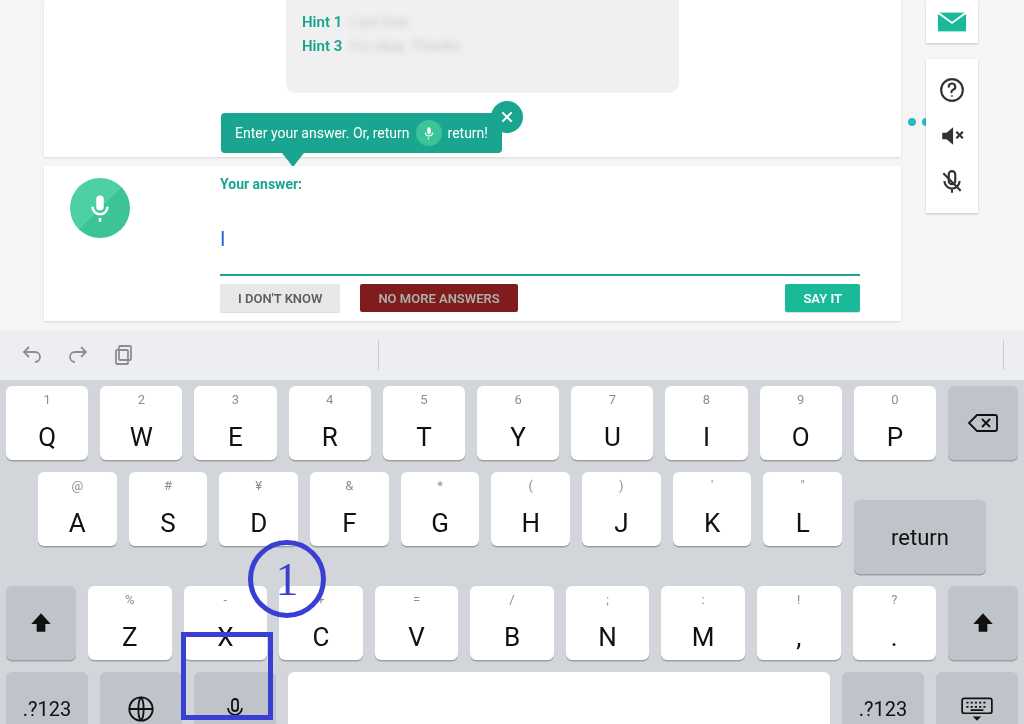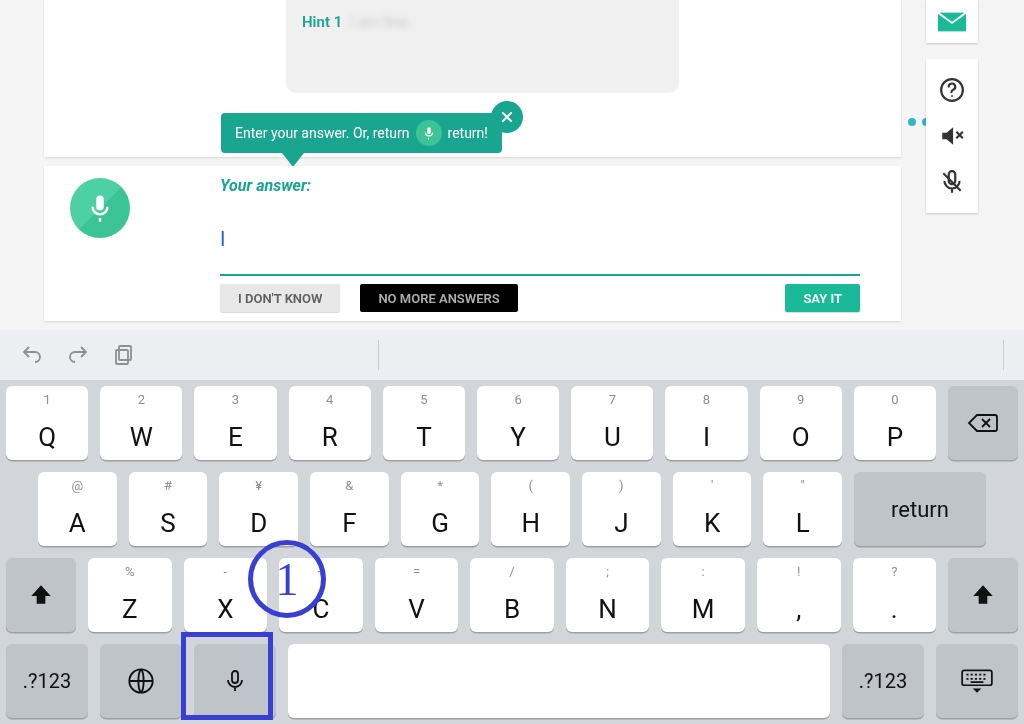--- a/index.html
+++ b/index.html
@@ -61,42 +61,42 @@
     position: absolute; right: 80px; top: 118px;
     display: flex; gap: 6px; align-items: center;
   }
   .typing-dots span {
     width: 8px; height: 8px; border-radius: 50%; background: #2fb8c8;
   }
   .typing-dots span.faded { opacity: .25; }
 
   .answer-label {
     position: absolute; left: 220px; top: 176px;
-    font-size: 16px; font-weight: 700; color: #1aa590; font-style: italic;
+    font-size: 14px; font-weight: 700; color: #1aa590;
   }
   .answer-input-wrap {
     position: absolute; left: 220px; top: 204px; width: 640px; height: 70px;
   }
   .answer-input {
     width: 100%; height: 100%; border: none; outline: none;
     font-size: 20px; color: #2a60d6; background: transparent;
   }
   .answer-underline {
     position: absolute; left: 220px; top: 274px; width: 640px; height: 2px;
     background: #1aa590;
   }
 
   .btn-row { position: absolute; left: 220px; top: 284px; width: 640px; height: 30px; }
   .btn {
     height: 28px; padding: 0 18px; font-size: 13px; font-weight: 600;
     border-radius: 2px; display: inline-flex; align-items: center; cursor: pointer;
     border: none;
   }
   .btn.grey1 { background: #e8e8e8; color: #5e5e5e; box-shadow: 0 1px 1px rgba(0,0,0,.15); margin-right: 16px; }
-  .btn.grey2 { background: #000000; color: #aeaeae; }
+  .btn.grey2 { background: #7f1d1d; color: #aeaeae; }
   .btn.green { background: #1ab998; color: #fff; float: right; box-shadow: 0 1px 1px rgba(0,0,0,.15); }
 
   
   .rt { position: absolute; left: 926px; top: 0; width: 52px; }
   .rt .box { width: 52px; background: #fff; box-shadow: 0 1px 2px rgba(0,0,0,.2); }
   .rt .mail { height: 43px; display:flex; align-items:center; justify-content:center; }
   .rt .mail svg { fill:#1ab998; width:30px; height:22px; }
   .rt .stack { margin-top:16px; padding:8px 0; }
   .rt .ic { height:46px; display:flex; align-items:center; justify-content:center; cursor:pointer; }
   .rt .ic svg { width:26px; height:26px; fill:none; stroke:#333; stroke-width:2; }
@@ -120,21 +120,21 @@
   .key {
     background:#fff; border-radius:6px; box-shadow:0 1.5px 0 rgba(0,0,0,.25);
     height:74px; flex:1; position:relative; display:flex; align-items:flex-end;
     justify-content:center; padding-bottom:8px; font-size:26px; color:#111;
     cursor:pointer; user-select:none;
   }
   .key .sec { position:absolute; top:6px; font-size:13px; color:#8e8e8e; }
   .key.func { background:#bfc3ca; }
   .key.bksp { flex:0 0 70px; align-items:center; padding:0; }
   .key.shift { flex:0 0 70px; align-items:center; padding:0; }
-  .key.ret { flex:0 0 132px; align-items:center; padding:0; font-size:22px; }
+  .key.ret { flex:0 0 132px; align-items:center; padding:0; font-size:22px;margin-top:28px; }
   .krow.r2 { padding:0 32px 0 32px; }
   .krow.r3 { }
   .krow.r4 { }
   .r4 .key { flex:0 0 82px; height:74px; align-items:center; padding:16px; font-size:20px; }
   .r4 .space { flex:1; background:#fff; }
 
   .mic-highlight {
     position:absolute; left:181px; top:632px; width:92px; height:88px;
     border:5px solid #3a3fd4; pointer-events:none;
   }
@@ -146,20 +146,21 @@
     pointer-events:none; background:transparent;
   }
 </style>
 </head>
 <body>
 
 <div class="app-area">
   <div class="card1">
     <div class="hints-box">
       <div><span class="hl">Hint 1</span><span class="blur">I am fine.</span></div>
+      <div><span class="hl">Hint 3</span><span class="blur">I'm okay. Thanks.</span></div>
     </div>
   </div>
 
   <div class="typing-dots">
     <span></span>
       <span></span>
       <span class="faded"></span>
   </div>
 
   <div class="tooltip">

